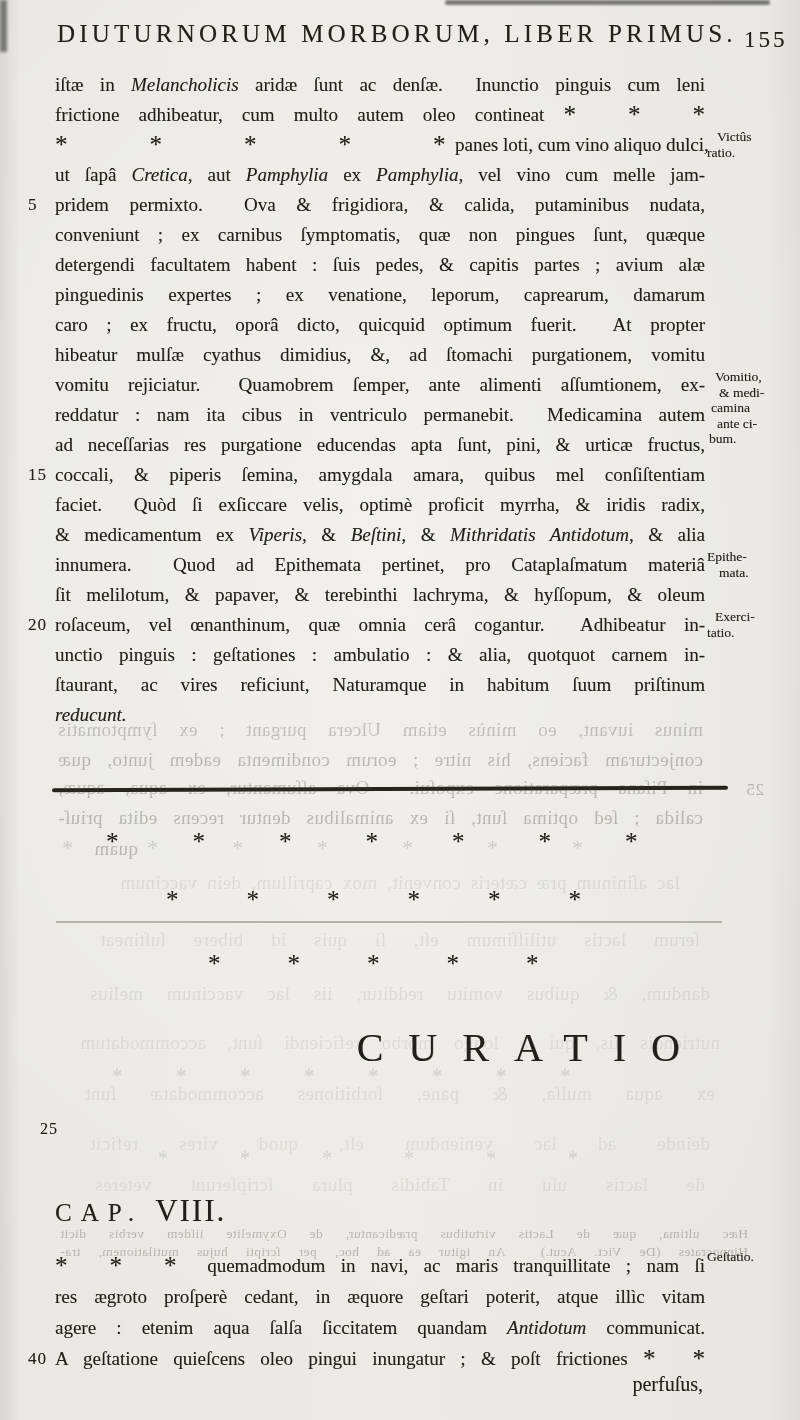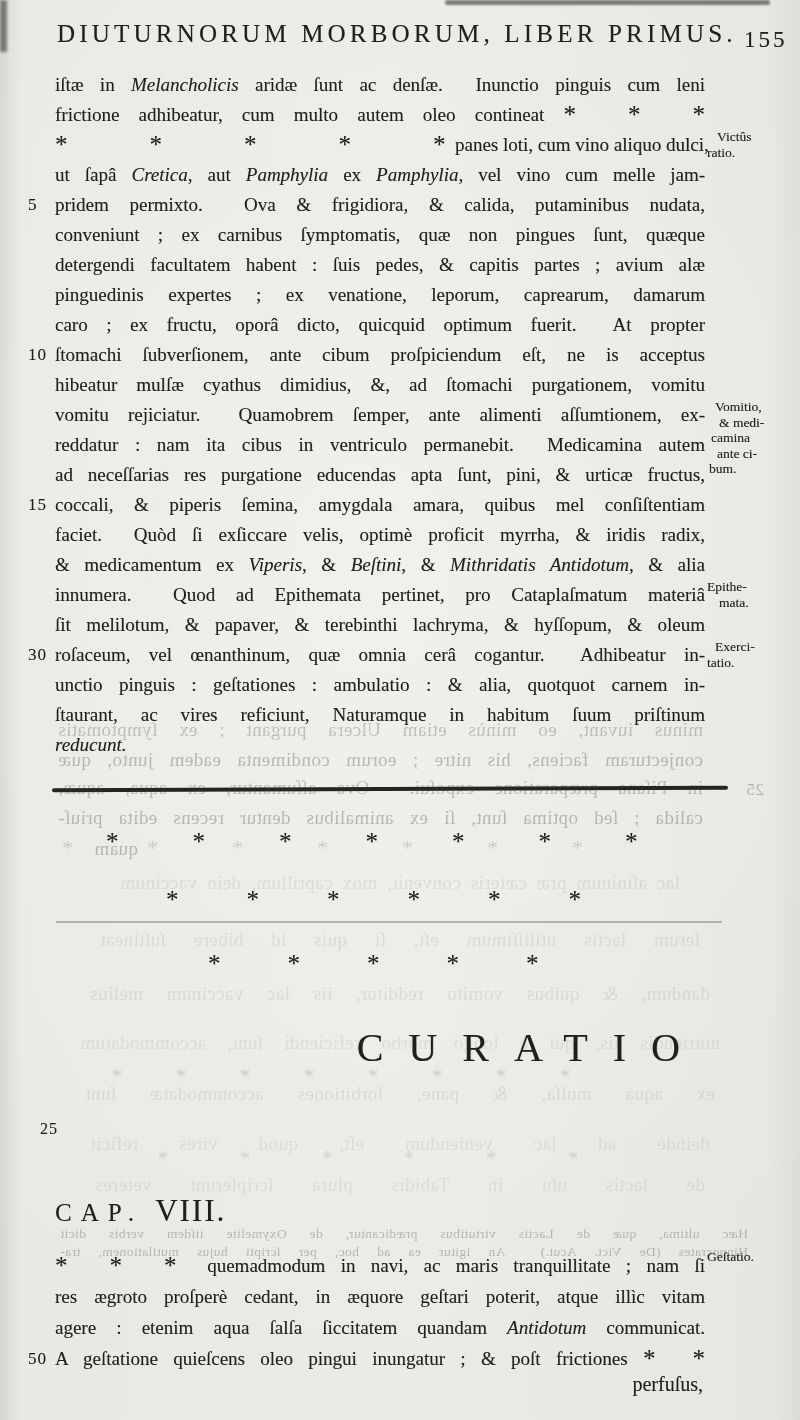--- a/index.html
+++ b/index.html
@@ -88,40 +88,39 @@
         </span>&nbsp; panes loti, cum vino aliquo dulci,<div class="mnote">
           <div class="mline" style="padding-left: 10px;">Victûs</div>
           <div class="mline">ratio.</div>
         </div></div>
       <div class="bline">ut ſapâ <i>Cretica</i>, aut <i>Pamphylia</i> ex <i>Pamphylia</i>, vel vino cum melle jam-</div>
       <div class="bline"><span class="lnum">5</span>pridem permixto.&nbsp; Ova &amp; frigidiora, &amp; calida, putaminibus nudata,</div>
       <div class="bline">conveniunt ; ex carnibus ſymptomatis, quæ non pingues ſunt, quæque</div>
       <div class="bline">detergendi facultatem habent : ſuis pedes, &amp; capitis partes ; avium alæ</div>
       <div class="bline">pinguedinis expertes ; ex venatione, leporum, caprearum, damarum</div>
       <div class="bline">caro ; ex fructu, oporâ dicto, quicquid optimum fuerit.&nbsp; At propter</div>
-      <div class="bline"><span class="lnum">10</span>ſtomachi ſubverſionem, ante cibum proſpiciendum eſt, ne is acceptus</div>
       <div class="bline">hibeatur mulſæ cyathus dimidius, &amp;, ad ſtomachi purgationem, vomitu</div>
       <div class="bline">vomitu rejiciatur.&nbsp; Quamobrem ſemper, ante alimenti aſſumtionem, ex-<div class="mnote">
           <div class="mline" style="padding-left: 8px;">Vomitio,</div>
           <div class="mline" style="padding-left: 12px;">&amp; medi-</div>
           <div class="mline" style="padding-left: 4px;">camina</div>
           <div class="mline" style="padding-left: 10px;">ante ci-</div>
           <div class="mline" style="padding-left: 2px;">bum.</div>
         </div></div>
       <div class="bline">reddatur : nam ita cibus in ventriculo permanebit.&nbsp; Medicamina autem</div>
       <div class="bline">ad neceſſarias res purgatione educendas apta ſunt, pini, &amp; urticæ fructus,</div>
       <div class="bline"><span class="lnum">15</span>coccali, &amp; piperis ſemina, amygdala amara, quibus mel conſiſtentiam</div>
       <div class="bline">faciet.&nbsp; Quòd ſi exſiccare velis, optimè proficit myrrha, &amp; iridis radix,</div>
       <div class="bline">&amp; medicamentum ex <i>Viperis</i>, &amp; <i>Beſtini</i>, &amp; <i>Mithridatis Antidotum</i>, &amp; alia</div>
       <div class="bline">innumera.&nbsp; Quod ad Epithemata pertinet, pro Cataplaſmatum materiâ<div class="mnote">
           <div class="mline">Epithe-</div>
           <div class="mline" style="padding-left: 12px;">mata.</div>
         </div></div>
       <div class="bline">ſit melilotum, &amp; papaver, &amp; terebinthi lachryma, &amp; hyſſopum, &amp; oleum</div>
-      <div class="bline"><span class="lnum">30</span>roſaceum, vel œnanthinum, quæ omnia cerâ cogantur.&nbsp; Adhibeatur in-<div class="mnote">
+      <div class="bline"><span class="lnum">20</span>roſaceum, vel œnanthinum, quæ omnia cerâ cogantur.&nbsp; Adhibeatur in-<div class="mnote">
           <div class="mline" style="padding-left: 8px;">Exerci-</div>
           <div class="mline">tatio.</div>
         </div></div>
       <div class="bline">unctio pinguis : geſtationes : ambulatio : &amp; alia, quotquot carnem in-</div>
       <div class="bline">ſtaurant, ac vires reficiunt, Naturamque in habitum ſuum priſtinum</div>
       <div class="bline nj">reducunt.</div>
     </div>
 
   <div class="rule-strike"></div>
   <div class="rule-thin"></div>
@@ -135,21 +134,21 @@
   <div class="textcol" id="para2">
       <div class="bline"><span class="stars" style="column-gap: 42px;">
           <span class="star">*</span>
           <span class="star">*</span>
           <span class="star">*</span>
         </span>&nbsp; quemadmodum in navi, ac maris tranquillitate ; nam ſi<div class="mnote">
           <div class="mline">Geſtatio.</div>
         </div></div>
       <div class="bline">res ægroto proſperè cedant, in æquore geſtari poterit, atque illìc vitam</div>
       <div class="bline">agere : etenim aqua ſalſa ſiccitatem quandam <i>Antidotum</i> communicat.</div>
-      <div class="bline"><span class="lnum">50</span>A geſtatione quieſcens oleo pingui inungatur ; &amp; poſt frictiones <span class="stars" style="column-gap: 37px;">
+      <div class="bline"><span class="lnum">40</span>A geſtatione quieſcens oleo pingui inungatur ; &amp; poſt frictiones <span class="stars" style="column-gap: 37px;">
           <span class="star">*</span>
           <span class="star">*</span>
         </span></div>
     </div>
 
   <div class="catchword">perfuſus,</div>
 
 <div class="ghost" style="top: 719px; left: 58px; width: 645px; opacity: 0.26;">minus iuvant, eo minùs etiam Ulcera purgant ; ex ſymptomatis</div>
     <div class="ghost" style="top: 749px; left: 58px; width: 645px; opacity: 0.3;">conjecturam faciens, his nitre ; eorum condimenta eadem junto, quæ</div>
     <div class="ghost" style="top: 777px; left: 58px; width: 645px; opacity: 0.28;">in Piſana præparatione expoſui.&nbsp; Ova aſſumantur, ex aqua, aquæ,</div>

